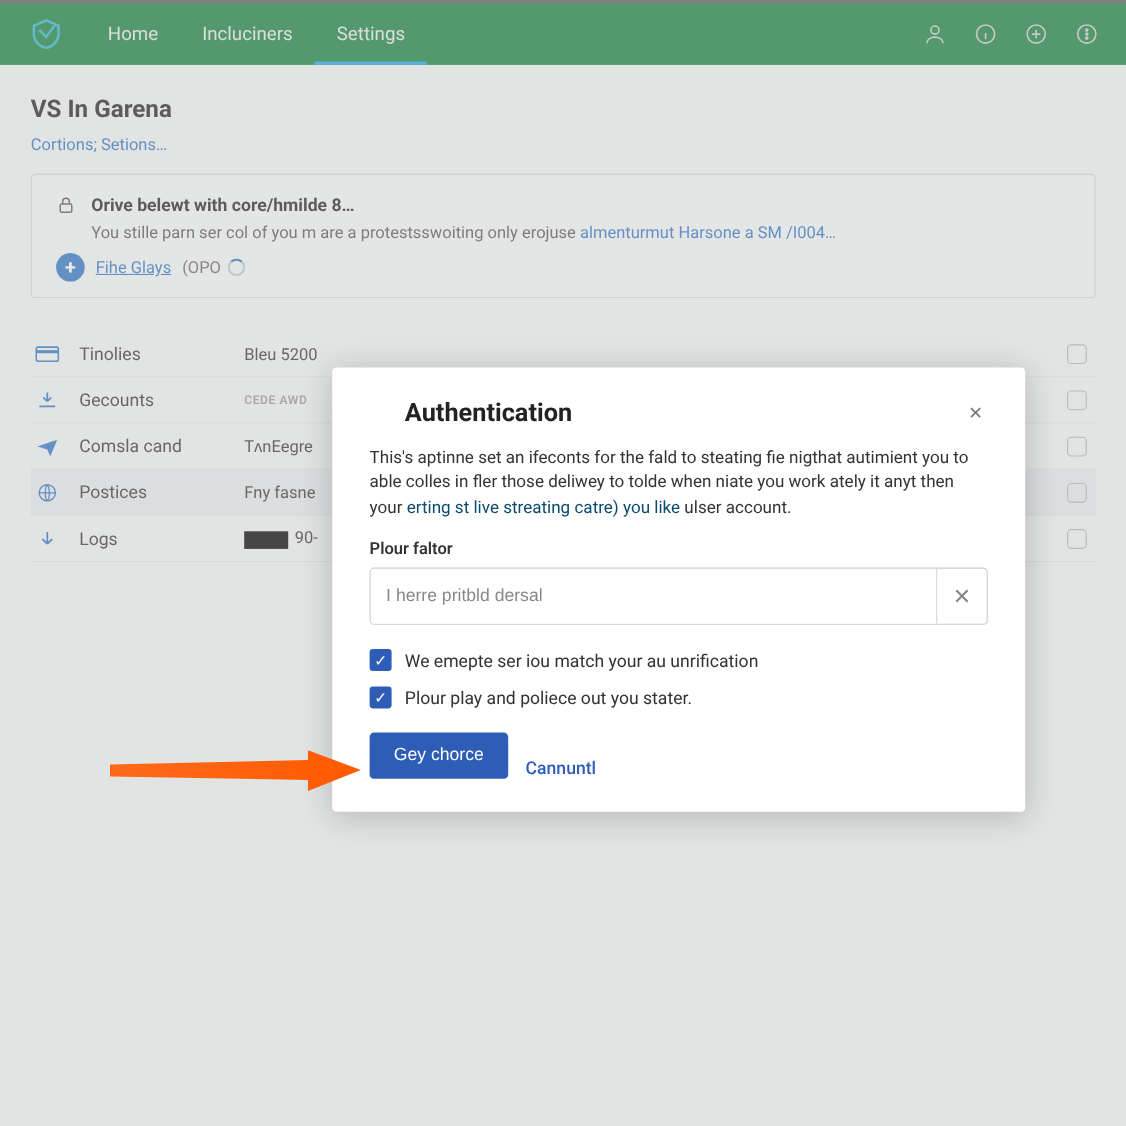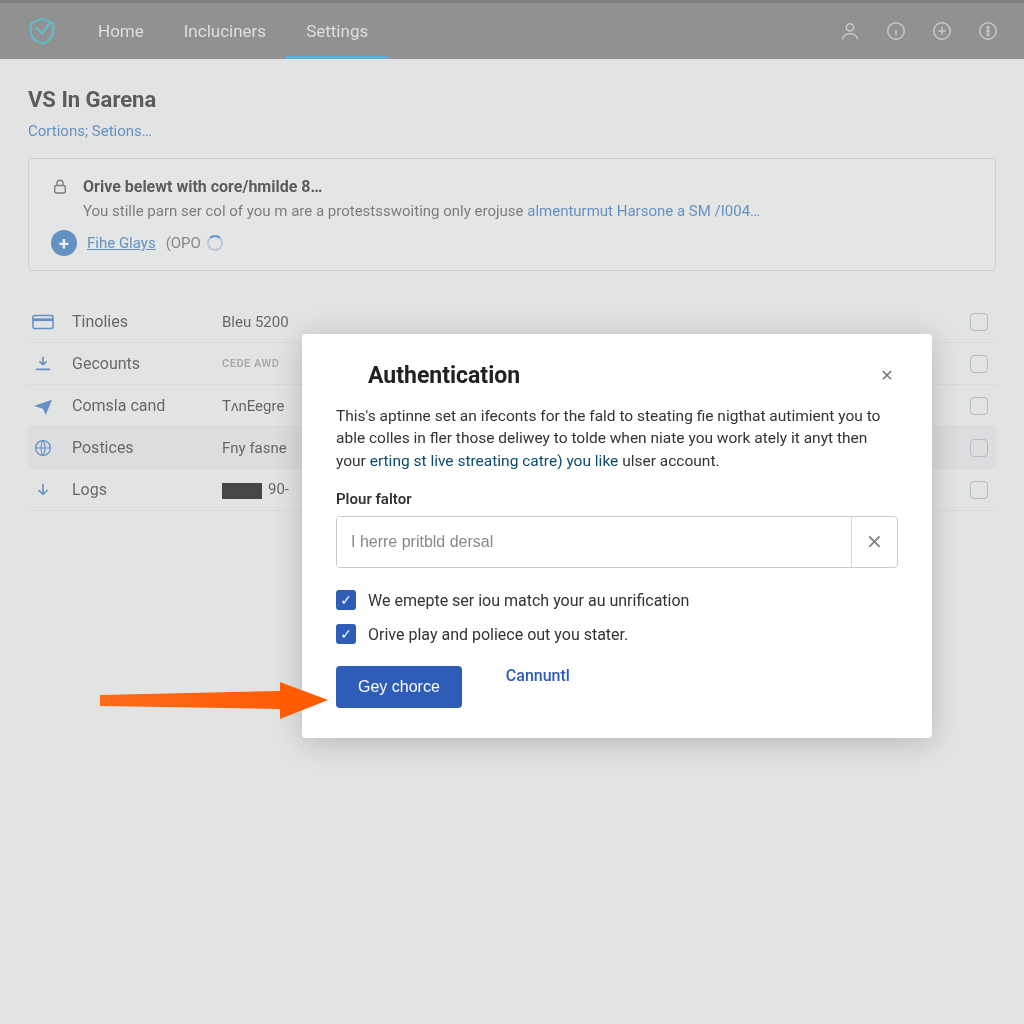--- a/index.html
+++ b/index.html
@@ -7,21 +7,21 @@
     font-family: -apple-system, BlinkMacSystemFont, "Segoe UI", Roboto, Arial, sans-serif;
     background: #f0f1f2;
     width: 1024px;
     height: 1024px;
     overflow: hidden;
     position: relative;
   }
 
   
   .navbar {
-    background: #737373;
+    background: #15803d;
     height: 59px;
     display: flex;
     align-items: center;
     padding: 0 24px;
     border-top: 3px solid #5a5a5a;
   }
   .logo {
     width: 36px; height: 36px;
     margin-right: 18px;
     display: flex; align-items: center; justify-content: center;
@@ -244,22 +244,22 @@
   .chkbox {
     width: 20px; height: 20px;
     background: #2e5db8;
     border-radius: 3px;
     display: flex; align-items: center; justify-content: center;
     color: #fff;
     font-size: 14px;
   }
   .modal-actions {
     display: flex;
-    align-items: flex-start;
-    gap: 44px;
+    align-items: flex-end;
+    gap: 16px;
     margin-top: 22px;
   }
   .btn-primary {
     background: #2e5db8;
     color: #fff;
     border: none;
     border-radius: 4px;
     padding: 12px 22px;
     font-size: 16px;
     cursor: pointer;
@@ -426,21 +426,21 @@
     <div class="input-wrap">
       <input type="text" placeholder="I herre pritbld dersal" style="">
       <div class="input-clear">✕</div>
     </div>
     <div class="check-row">
       <span class="chkbox">✓</span>
       <span>We emepte ser iou match your au unrification</span>
     </div>
     <div class="check-row">
       <span class="chkbox">✓</span>
-      <span>Orive play and poliece out you stater.</span>
+      <span>Plour play and poliece out you stater.</span>
     </div>
     <div class="modal-actions">
       <button class="btn-primary">Gey chorce</button>
       <span class="btn-link">Cannuntl</span>
     </div>
   </div>
 </div>
 
 <svg class="arrow" width="230" height="38" viewBox="0 0 230 38">
   <defs>

